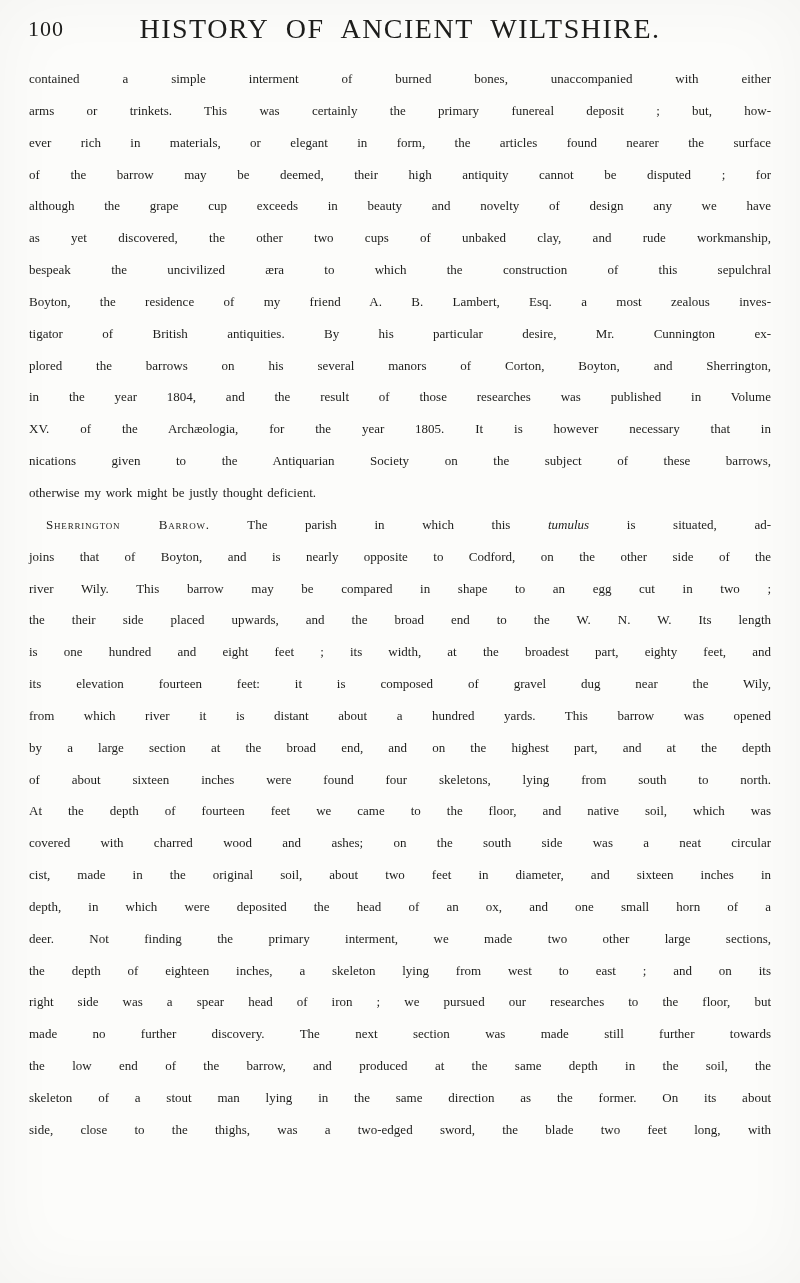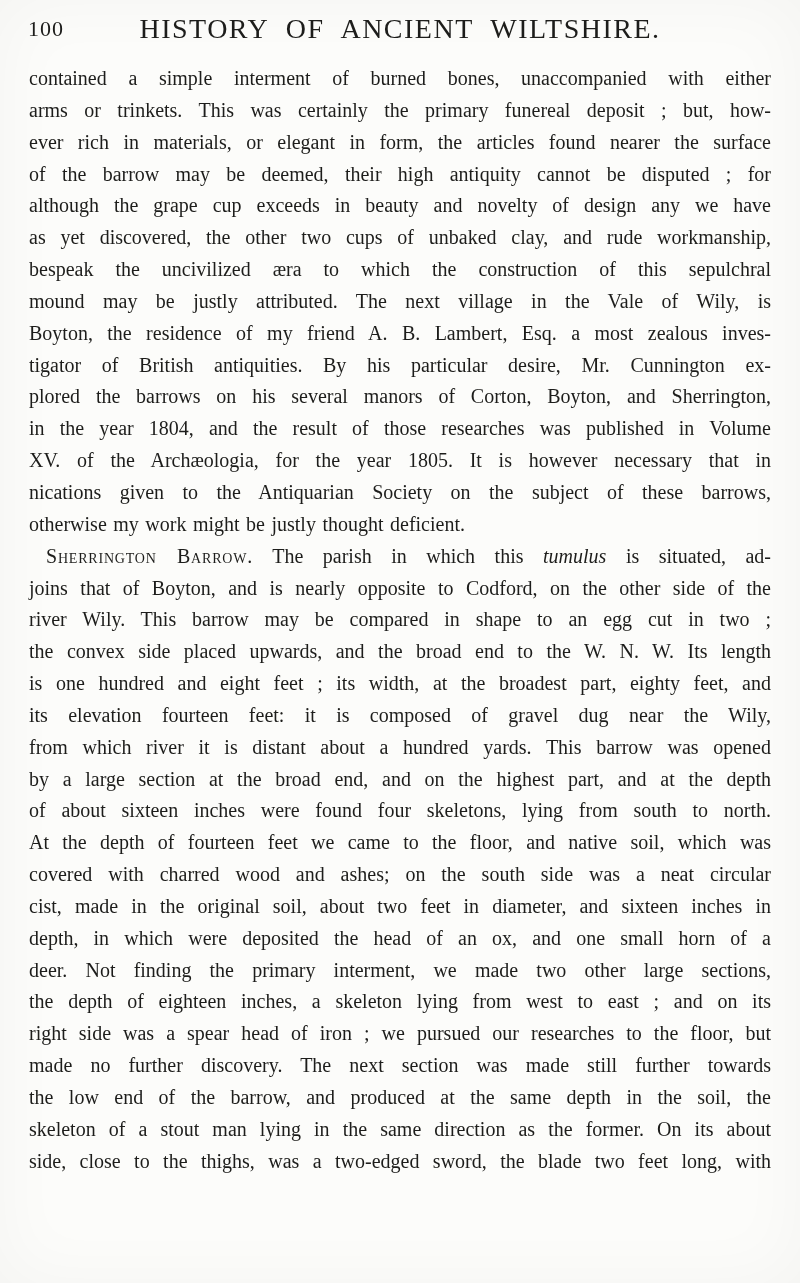--- a/index.html
+++ b/index.html
@@ -42,21 +42,21 @@
     word-spacing: 9px;
   }
   .text-block {
     position: absolute;
     left: 29px;
     top: 63px;
     width: 742px;
   }
   .line {
     line-height: 31.85px;
-    font-size: 20px;
+    font-size: 13px;
     text-align: justify;
     text-align-last: justify;
     white-space: nowrap;
     word-spacing: 1.5px;
   }
   .line.no-just {
     text-align: right;
     text-align-last: left;
   }
   .line.indent {
@@ -80,32 +80,31 @@
     <span class="head-title">HISTORY OF ANCIENT WILTSHIRE.</span>
   </div>
   <div class="text-block">
       <div class="line">contained a simple interment of burned bones, unaccompanied with either</div>
       <div class="line">arms or trinkets. This was certainly the primary funereal deposit ; but, how-</div>
       <div class="line">ever rich in materials, or elegant in form, the articles found nearer the surface</div>
       <div class="line">of the barrow may be deemed, their high antiquity cannot be disputed ; for</div>
       <div class="line">although the grape cup exceeds in beauty and novelty of design any we have</div>
       <div class="line">as yet discovered, the other two cups of unbaked clay, and rude workmanship,</div>
       <div class="line">bespeak the uncivilized æra to which the construction of this sepulchral</div>
-      <div class="line">mound may be justly attributed. The next village in the Vale of Wily, is</div>
       <div class="line">Boyton, the residence of my friend A. B. Lambert, Esq. a most zealous inves-</div>
       <div class="line">tigator of British antiquities. By his particular desire, Mr. Cunnington ex-</div>
       <div class="line">plored the barrows on his several manors of Corton, Boyton, and Sherrington,</div>
       <div class="line">in the year 1804, and the result of those researches was published in Volume</div>
       <div class="line">XV. of the Archæologia, for the year 1805. It is however necessary that in</div>
       <div class="line">nications given to the Antiquarian Society on the subject of these barrows,</div>
       <div class="line no-just">otherwise my work might be justly thought deficient.</div>
       <div class="line indent"><span class="smallcaps">Sherrington Barrow.</span><span> The parish in which this </span><span class="italic">tumulus</span><span> is situated, ad-</span></div>
       <div class="line">joins that of Boyton, and is nearly opposite to Codford, on the other side of the</div>
       <div class="line">river Wily. This barrow may be compared in shape to an egg cut in two ;</div>
-      <div class="line">the convex side placed upwards, and the broad end to the W. N. W. Its length</div>
+      <div class="line">the their side placed upwards, and the broad end to the W. N. W. Its length</div>
       <div class="line">is one hundred and eight feet ; its width, at the broadest part, eighty feet, and</div>
       <div class="line">its elevation fourteen feet: it is composed of gravel dug near the Wily,</div>
       <div class="line">from which river it is distant about a hundred yards. This barrow was opened</div>
       <div class="line">by a large section at the broad end, and on the highest part, and at the depth</div>
       <div class="line">of about sixteen inches were found four skeletons, lying from south to north.</div>
       <div class="line">At the depth of fourteen feet we came to the floor, and native soil, which was</div>
       <div class="line">covered with charred wood and ashes; on the south side was a neat circular</div>
       <div class="line">cist, made in the original soil, about two feet in diameter, and sixteen inches in</div>
       <div class="line">depth, in which were deposited the head of an ox, and one small horn of a</div>
       <div class="line">deer. Not finding the primary interment, we made two other large sections,</div>

